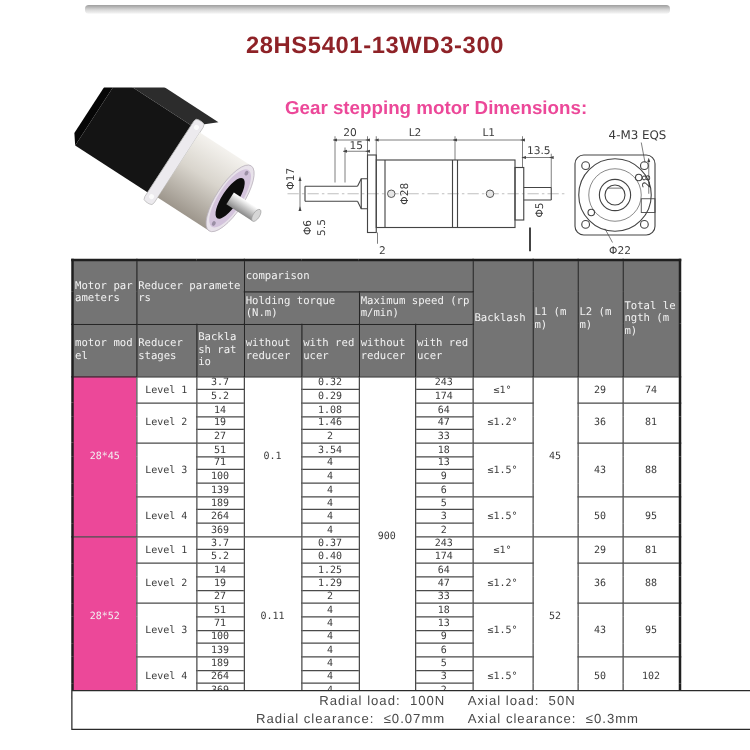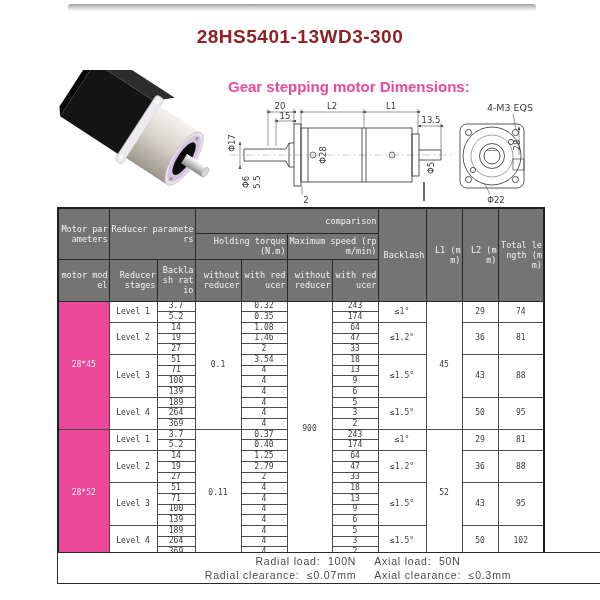--- a/index.html
+++ b/index.html
@@ -10,21 +10,21 @@
   .titles{position:absolute;left:0;top:26px;width:600px;display:flex;justify-content:center;gap:52px;}
   .titles span{font-size:19px;font-weight:600;color:#8e2227;letter-spacing:0.5px;}
   .drawing-title{position:absolute;left:228px;top:78px;font-size:15px;font-weight:600;color:#ec4899;}
   .motor-photo{position:absolute;left:55px;top:70px;width:185px;height:135px;}
   .dim-svg{position:absolute;left:222px;top:98px;}
   .dim-svg text{font-family:"DejaVu Sans",sans-serif;font-size:8.5px;fill:#3a3a3a;}
   .dim-svg .lbl4m3{font-size:9.5px;}
   table.spec{position:absolute;left:57px;top:207px;width:486px;border-collapse:collapse;
              table-layout:fixed;font-family:"DejaVu Sans Mono",monospace;}
   table.spec th{background:#747474;color:#f2f2f2;font-weight:400;font-size:8.5px;line-height:10px;
-                border:1px solid #262626;padding:0 1px;word-break:break-all;text-align:right;}
+                border:1px solid #262626;padding:0 1px;word-break:break-all;text-align:left;}
   table.spec td{border:1px solid #4a4a4a;font-size:8px;line-height:8px;color:#3a3a3a;
                 text-align:center;padding:0;height:9.7px;background:#fff;}
   table.spec td.model{background:#ec4899;color:#f2f2f2;font-size:8px;}
   table.spec tr.hr1{height:25px;} table.spec tr.hr2{height:26px;} table.spec tr.hr3{height:42px;}
   table.spec{border:2px solid #1f1f1f;}
   .footnote{position:absolute;left:57px;top:552px;width:484px;height:30px;border:1.5px solid #2a2a2a;
             background:#fff;padding-left:58px;display:flex;flex-direction:column;justify-content:center;align-items:center;}
   .footnote div{font-size:10.5px;color:#4a4a4a;letter-spacing:0.8px;line-height:14px;white-space:pre;}
 </style>
 </head>
@@ -210,21 +210,21 @@
           <td class="num">0.32</td>
           <td class="num" rowspan="24">900</td>
           <td class="num">243</td>
           <td class="num" rowspan="2">≤1°</td>
           <td class="num" rowspan="12">45</td>
           <td class="num" rowspan="2">29</td>
           <td class="num" rowspan="2">74</td>
         </tr>
         <tr>
           <td class="num">5.2</td>
-          <td class="num">0.35</td>
+          <td class="num">0.29</td>
           <td class="num">174</td>
         </tr>
         <tr>
           <td class="stage" rowspan="3">Level 2</td>
           <td class="num">14</td>
           <td class="num">1.08</td>
           <td class="num">64</td>
           <td class="num" rowspan="3">≤1.2°</td>
           <td class="num" rowspan="3">36</td>
           <td class="num" rowspan="3">81</td>
@@ -303,21 +303,21 @@
           <td class="stage" rowspan="3">Level 2</td>
           <td class="num">14</td>
           <td class="num">1.25</td>
           <td class="num">64</td>
           <td class="num" rowspan="3">≤1.2°</td>
           <td class="num" rowspan="3">36</td>
           <td class="num" rowspan="3">88</td>
         </tr>
         <tr>
           <td class="num">19</td>
-          <td class="num">2.79</td>
+          <td class="num">1.29</td>
           <td class="num">47</td>
         </tr>
         <tr>
           <td class="num">27</td>
           <td class="num">2</td>
           <td class="num">33</td>
         </tr>
         <tr>
           <td class="stage" rowspan="4">Level 3</td>
           <td class="num">51</td>

